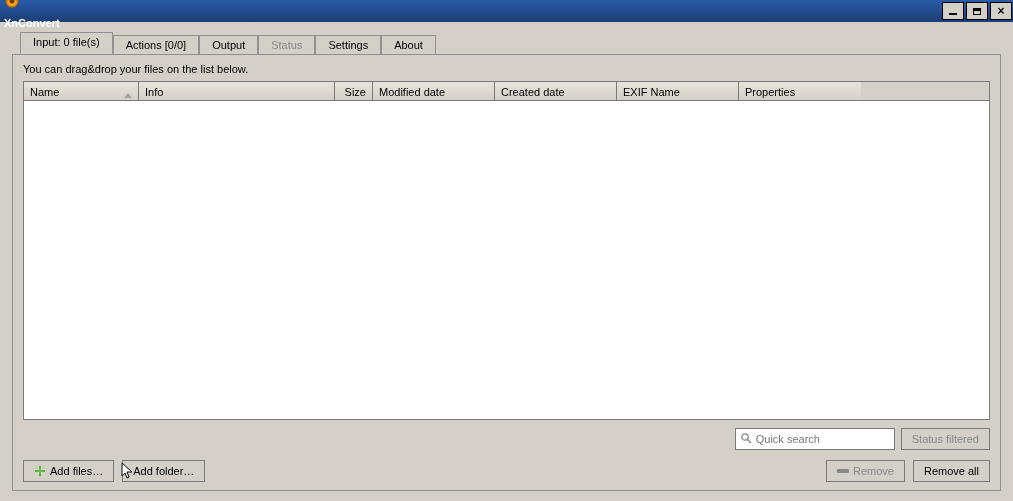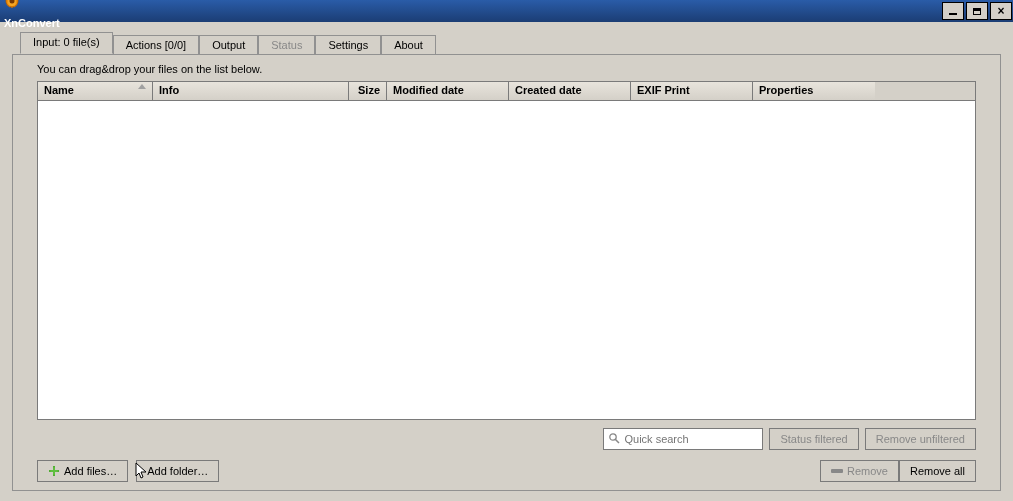--- a/index.html
+++ b/index.html
@@ -68,21 +68,21 @@
   border-bottom: 1px solid #d4d0c8;
   height: 22px;
   top: 0;
   z-index: 2;
 }
 .tab.disabled { color: #888; }
 .panel {
   border: 1px solid #919191;
   background: #d4d0c8;
   flex: 1;
-  padding: 8px 24px;
+  padding: 8px 10px;
   display: flex;
   flex-direction: column;
   position: relative;
 }
 .hint { margin-bottom: 6px; color: #000; }
 .grid-wrap {
   border: 1px solid #7a7a7a;
   background: #fff;
   flex: 1;
   display: flex;
@@ -93,26 +93,25 @@
   display: flex;
   background: #d4d0c8;
   border-bottom: 1px solid #7a7a7a;
 }
 .gh {
   border-right: 1px solid #7a7a7a;
   padding: 2px 6px;
   font-size: 11px;
   height: 18px;
   display: flex;
-  align-items: flex-start;
+  align-items: flex-end;
   color: #000;
   background: linear-gradient(to bottom, #e8e4dc, #d4d0c8);
   position: relative;
   overflow: hidden;
-  font-weight: bold;
 }
 .gh:last-child { border-right: none; }
 .gh .right { margin-left: auto; }
 .sort-ind {
   margin-left: auto;
   width: 0; height: 0;
   border-left: 4px solid transparent;
   border-right: 4px solid transparent;
   border-bottom: 5px solid #a0a0a0;
 }
@@ -155,21 +154,21 @@
   cursor: default;
   font-family: inherit;
 }
 .btn.disabled { color: #888; }
 .bottom-row {
   display: flex;
   justify-content: space-between;
   margin-top: 10px;
 }
 .bottom-left { display: flex; gap: 8px; align-items: center; }
-.bottom-right { display: flex; }
+.bottom-right { display: flex; gap: 8px; }
 .plus-icon {
   width: 12px; height: 12px;
   display: inline-flex; align-items: center; justify-content: center;
 }
 .plus-icon::before {
   content: "";
   width: 10px; height: 10px;
   background: radial-gradient(circle, #5fbf3f 40%, #3a8f1f 100%);
   clip-path: polygon(40% 0, 60% 0, 60% 40%, 100% 40%, 100% 60%, 60% 60%, 60% 100%, 40% 100%, 40% 60%, 0 60%, 0 40%, 40% 40%);
 }
@@ -238,41 +237,40 @@
         <div class="gh" style="width:38px">
             <span class="right">Size</span>
           </div>
         <div class="gh" style="width:122px">
             <span>Modified date</span>
           </div>
         <div class="gh" style="width:122px">
             <span>Created date</span>
           </div>
         <div class="gh" style="width:122px">
-            <span>EXIF Print</span>
+            <span>EXIF Name</span>
           </div>
         <div class="gh" style="width:122px">
             <span>Properties</span>
           </div>
       </div>
       <div class="grid-body"></div>
     </div>
 
     <div class="row-quicksearch">
       <div class="search-box">
         <span class="search-icon">
           <svg width="12" height="12" viewBox="0 0 12 12">
               <circle cx="5" cy="5" r="3.2" fill="none" stroke="#888" stroke-width="1.3"></circle>
               <line x1="7.5" y1="7.5" x2="11" y2="11" stroke="#888" stroke-width="1.5"></line>
             </svg>
         </span>
         <input type="text" placeholder="Quick search" style="">
       </div>
       <button class="btn disabled">Status filtered</button>
-      <button class="btn disabled">Remove unfiltered</button>
     </div>
 
     <div class="bottom-row">
       <div class="bottom-left" style="position:relative;">
         <button class="btn">
           <span class="plus-icon"></span>
           <span>Add files…</span>
         </button>
         <button class="btn">Add folder…</button>
         <span class="cursor">

